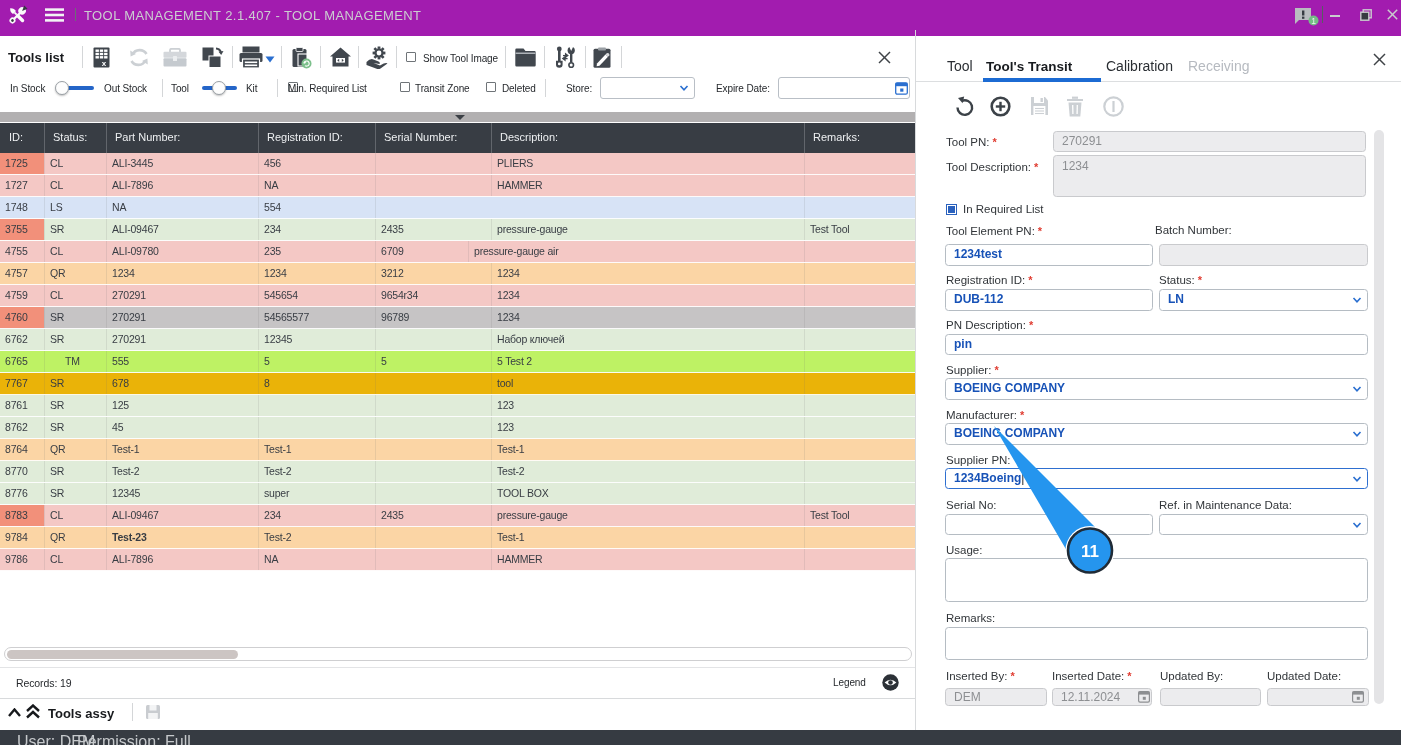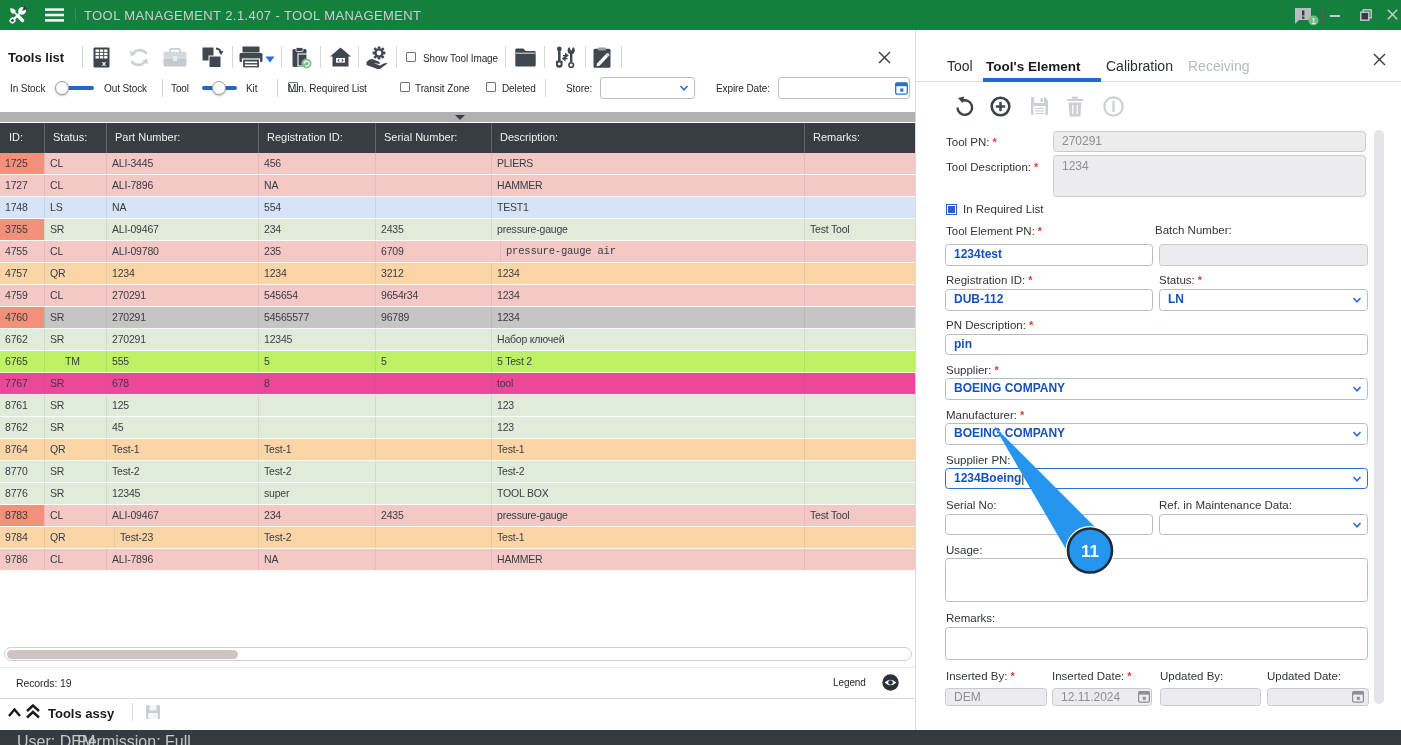--- a/index.html
+++ b/index.html
@@ -2,21 +2,21 @@
 <html><head>
 <meta charset="utf-8">
 <style>
   * { margin:0; padding:0; box-sizing:border-box; }
   html,body { width:1401px; height:745px; overflow:hidden; background:#fff;
     font-family:"Liberation Sans", sans-serif; }
   .abs { position:absolute; }
   #stage { position:relative; width:1401px; height:745px; background:#fff; }
 
   
-  #titlebar { position:absolute; left:0; top:0; width:1401px; height:30px; background:#15803d; }
+  #titlebar { position:absolute; left:0; top:0; width:1401px; height:36px; background:#a21caf; }
   #titlebar .ttl { position:absolute; left:84px; top:8px; font-size:13px; color:#ccced1; letter-spacing:.4px; }
   #titlebar .tsep { position:absolute; left:75px; top:8px; width:1px; height:13px; background:#6a6f75; }
 
   
   #statusbar { position:absolute; left:0; top:730px; width:1401px; height:15px; background:#363b42; }
   #statusbar span { position:absolute; top:3px; font-size:16px; color:#c6c9cc; }
 
   
   .sep1 { position:absolute; top:46px; width:1px; height:22px; background:#d4d6d8; }
   .sep2 { position:absolute; top:79px; width:1px; height:18px; background:#d4d6d8; }
@@ -312,41 +312,40 @@
         <div class="c" style="left:491px;width:313px;border-left:1px solid rgba(110,110,110,.14);">HAMMER</div>
         <div class="c" style="left:804px;width:111px;border-left:1px solid rgba(110,110,110,.14);"></div>
         <div class="abs wb" style="left:0;top:21px;width:915px;height:1px"></div>
       </div>
   <div class="row" style="background:#d7e3f6">
         <div class="c" style="left:0px;width:44px;">1748</div>
         <div class="c" style="left:44px;width:62px;border-left:1px solid rgba(110,110,110,.14);">LS</div>
         <div class="c" style="left:106px;width:152px;border-left:1px solid rgba(110,110,110,.14);">NA</div>
         <div class="c" style="left:258px;width:117px;border-left:1px solid rgba(110,110,110,.14);">554</div>
         <div class="c" style="left:375px;width:116px;border-left:1px solid rgba(110,110,110,.14);"></div>
-        <div class="c" style="left:491px;width:313px;border-left:1px solid rgba(110,110,110,.14);">TEST1</div>
         <div class="c" style="left:804px;width:111px;border-left:1px solid rgba(110,110,110,.14);"></div>
         <div class="abs wb" style="left:0;top:21px;width:915px;height:1px"></div>
       </div>
   <div class="row" style="background:#e0ecd9">
         <div class="c" style="left:0px;width:44px;background:#f2907a;">3755</div>
         <div class="c" style="left:44px;width:62px;border-left:1px solid rgba(110,110,110,.14);">SR</div>
         <div class="c" style="left:106px;width:152px;border-left:1px solid rgba(110,110,110,.14);">ALI-09467</div>
         <div class="c" style="left:258px;width:117px;border-left:1px solid rgba(110,110,110,.14);">234</div>
         <div class="c" style="left:375px;width:116px;border-left:1px solid rgba(110,110,110,.14);">2435</div>
         <div class="c" style="left:491px;width:313px;border-left:1px solid rgba(110,110,110,.14);">pressure-gauge</div>
         <div class="c" style="left:804px;width:111px;border-left:1px solid rgba(110,110,110,.14);">Test Tool</div>
         <div class="abs wb" style="left:0;top:21px;width:915px;height:1px"></div>
       </div>
   <div class="row" style="background:#f4c8c5">
         <div class="c" style="left:0px;width:44px;">4755</div>
         <div class="c" style="left:44px;width:62px;border-left:1px solid rgba(110,110,110,.14);">CL</div>
         <div class="c" style="left:106px;width:152px;border-left:1px solid rgba(110,110,110,.14);">ALI-09780</div>
         <div class="c" style="left:258px;width:117px;border-left:1px solid rgba(110,110,110,.14);">235</div>
         <div class="c" style="left:375px;width:116px;border-left:1px solid rgba(110,110,110,.14);">6709</div>
-        <div class="c" style="left:500px;width:313px;border-left:1px solid rgba(110,110,110,.14);font-family:Liberation Mono, monospace;">pressure-gauge air</div>
+        <div class="c" style="left:468px;width:313px;border-left:1px solid rgba(110,110,110,.14);">pressure-gauge air</div>
         <div class="c" style="left:804px;width:111px;border-left:1px solid rgba(110,110,110,.14);"></div>
         <div class="abs wb" style="left:0;top:21px;width:915px;height:1px"></div>
       </div>
   <div class="row" style="background:#fbd5a5">
         <div class="c" style="left:0px;width:44px;">4757</div>
         <div class="c" style="left:44px;width:62px;border-left:1px solid rgba(110,110,110,.14);">QR</div>
         <div class="c" style="left:106px;width:152px;border-left:1px solid rgba(110,110,110,.14);">1234</div>
         <div class="c" style="left:258px;width:117px;border-left:1px solid rgba(110,110,110,.14);">1234</div>
         <div class="c" style="left:375px;width:116px;border-left:1px solid rgba(110,110,110,.14);">3212</div>
         <div class="c" style="left:491px;width:313px;border-left:1px solid rgba(110,110,110,.14);">1234</div>
@@ -386,21 +385,21 @@
   <div class="row" style="background:#bef264">
         <div class="c" style="left:0px;width:44px;">6765</div>
         <div class="c" style="left:44px;width:62px;border-left:1px solid rgba(110,110,110,.14);padding-left:20px;">TM</div>
         <div class="c" style="left:106px;width:152px;border-left:1px solid rgba(110,110,110,.14);">555</div>
         <div class="c" style="left:258px;width:117px;border-left:1px solid rgba(110,110,110,.14);">5</div>
         <div class="c" style="left:375px;width:116px;border-left:1px solid rgba(110,110,110,.14);">5</div>
         <div class="c" style="left:491px;width:313px;border-left:1px solid rgba(110,110,110,.14);">5 Test 2</div>
         <div class="c" style="left:804px;width:111px;border-left:1px solid rgba(110,110,110,.14);"></div>
         <div class="abs wb" style="left:0;top:21px;width:915px;height:1px"></div>
       </div>
-  <div class="row" style="background:#ec4899">
+  <div class="row" style="background:#eab308">
         <div class="c" style="left:0px;width:44px;">7767</div>
         <div class="c" style="left:44px;width:62px;border-left:1px solid rgba(110,110,110,.14);">SR</div>
         <div class="c" style="left:106px;width:152px;border-left:1px solid rgba(110,110,110,.14);">678</div>
         <div class="c" style="left:258px;width:117px;border-left:1px solid rgba(110,110,110,.14);">8</div>
         <div class="c" style="left:375px;width:116px;border-left:1px solid rgba(110,110,110,.14);"></div>
         <div class="c" style="left:491px;width:313px;border-left:1px solid rgba(110,110,110,.14);">tool</div>
         <div class="c" style="left:804px;width:111px;border-left:1px solid rgba(110,110,110,.14);"></div>
         <div class="abs wb" style="left:0;top:21px;width:915px;height:1px"></div>
       </div>
   <div class="row" style="background:#e0ecd9">
@@ -459,21 +458,21 @@
         <div class="c" style="left:106px;width:152px;border-left:1px solid rgba(110,110,110,.14);">ALI-09467</div>
         <div class="c" style="left:258px;width:117px;border-left:1px solid rgba(110,110,110,.14);">234</div>
         <div class="c" style="left:375px;width:116px;border-left:1px solid rgba(110,110,110,.14);">2435</div>
         <div class="c" style="left:491px;width:313px;border-left:1px solid rgba(110,110,110,.14);">pressure-gauge</div>
         <div class="c" style="left:804px;width:111px;border-left:1px solid rgba(110,110,110,.14);">Test Tool</div>
         <div class="abs wb" style="left:0;top:21px;width:915px;height:1px"></div>
       </div>
   <div class="row" style="background:#fbd5a5">
         <div class="c" style="left:0px;width:44px;">9784</div>
         <div class="c" style="left:44px;width:62px;border-left:1px solid rgba(110,110,110,.14);">QR</div>
-        <div class="c" style="left:114px;width:152px;border-left:1px solid rgba(110,110,110,.14);">Test-23</div>
+        <div class="c" style="left:106px;width:152px;border-left:1px solid rgba(110,110,110,.14);font-weight:bold;">Test-23</div>
         <div class="c" style="left:258px;width:117px;border-left:1px solid rgba(110,110,110,.14);">Test-2</div>
         <div class="c" style="left:375px;width:116px;border-left:1px solid rgba(110,110,110,.14);"></div>
         <div class="c" style="left:491px;width:313px;border-left:1px solid rgba(110,110,110,.14);">Test-1</div>
         <div class="c" style="left:804px;width:111px;border-left:1px solid rgba(110,110,110,.14);"></div>
         <div class="abs wb" style="left:0;top:21px;width:915px;height:1px"></div>
       </div>
   <div class="row" style="background:#f4c8c5">
         <div class="c" style="left:0px;width:44px;">9786</div>
         <div class="c" style="left:44px;width:62px;border-left:1px solid rgba(110,110,110,.14);">CL</div>
         <div class="c" style="left:106px;width:152px;border-left:1px solid rgba(110,110,110,.14);">ALI-7896</div>
@@ -508,21 +507,21 @@
   <div class="abs" style="left:132px;top:703px;width:1px;height:18px;background:#d4d6d8"></div>
   <svg class="abs" style="left:145px;top:704px" width="16" height="16" viewBox="0 0 16 16">
     <rect x="1" y="1" width="14" height="14" rx="1.5" fill="#c9ccd0"></rect>
     <rect x="4.5" y="1" width="7" height="5.5" fill="#f3f4f5"></rect>
     <rect x="3.2" y="9" width="9.6" height="6" fill="#f3f4f5"></rect>
   </svg>
 
   <div id="vline"></div>
 
   <div class="tab" style="left:947px">Tool</div>
-  <div class="tab" style="left:986px;font-weight:bold;color:#181b1f;font-size:13.5px;top:58.5px">Tool's Element</div>
+  <div class="tab" style="left:986px;font-weight:bold;color:#181b1f;font-size:13.5px;top:58.5px">Tool's Transit</div>
   <div class="tab" style="left:1106px">Calibration</div>
   <div class="tab" style="left:1188px;color:#b6bac0">Receiving</div>
   <div id="tabline"></div>
   <div id="tabunder"></div>
   <svg class="abs" style="left:1373px;top:53px" width="13" height="13" viewBox="0 0 13 13">
     <g stroke="#3f4347" stroke-width="1.5">
         <line x1="1" y1="1" x2="12" y2="12"></line>
         <line x1="12" y1="1" x2="1" y2="12"></line>
       </g>
   </svg>

